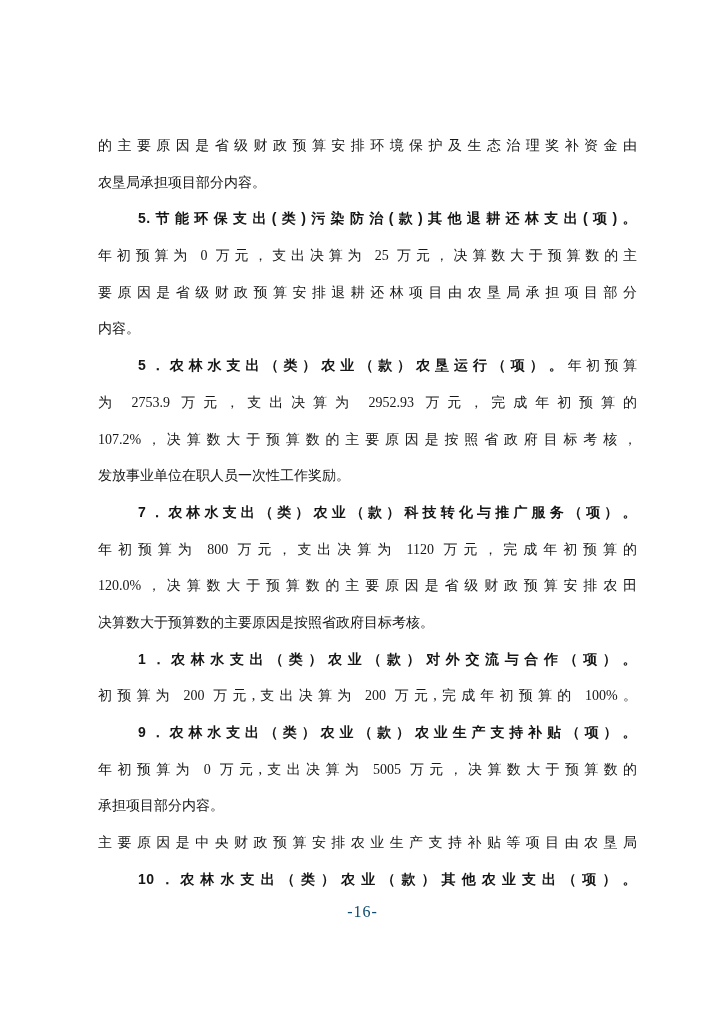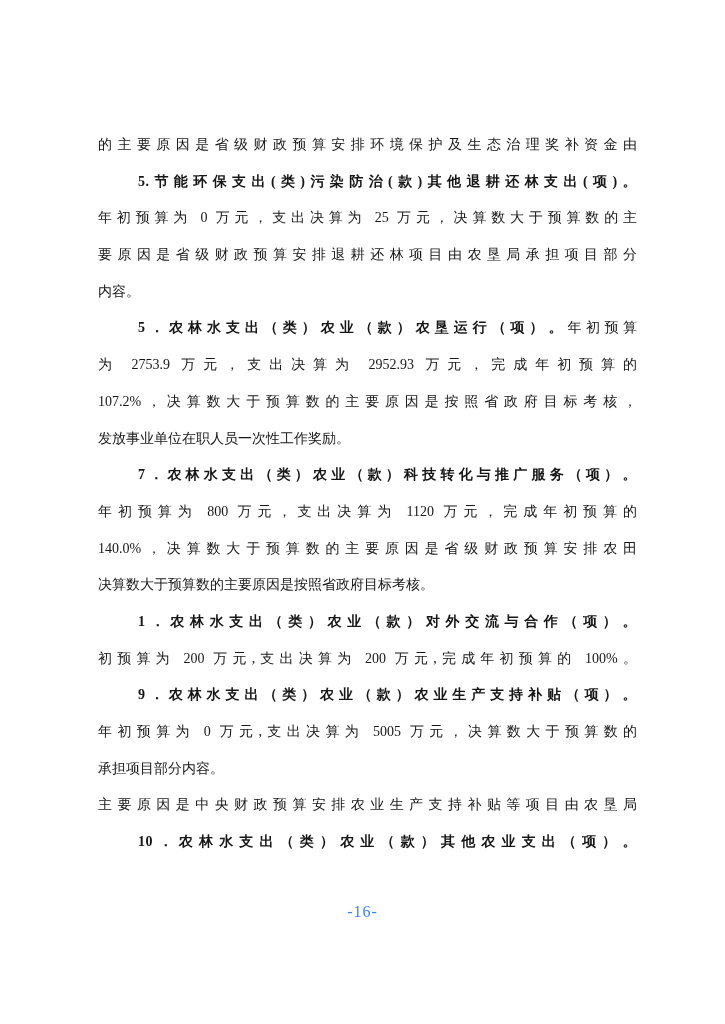--- a/index.html
+++ b/index.html
@@ -21,41 +21,42 @@
     line-height:36.7px;
     height:36.7px;
     overflow:hidden;
     text-align:justify;
     white-space:normal;
   }
   .line.fill{ text-align-last:justify; }
   .line.indent{ text-indent:40px; }
   .b{
     font-weight:bold;
-    font-family:Liberation Serif, serif;
+    font-family:Liberation Sans, sans-serif;
     letter-spacing:0.5px;
   }
   .footer{
     position:absolute;
     left:0;right:0;top:902px;
     text-align:center;
     font-size:16px;
     line-height:20px;
     letter-spacing:1px;
-    color:#3b82f6;
+    color:#0c4a6e;
   }
 </style>
 </head>
 <body>
 
 <div class="page">
   <div class="textblock">
 
     <div class="line fill"><span class="b"></span><span>的主要原因是省级财政预算安排环境保护及生态治理奖补资金由</span></div>
 
+    <div class="line"><span class="b"></span><span>农垦局承担项目部分内容。</span></div>
 
     <div class="line fill indent"><span class="b">5.节能环保支出(类)污染防治(款)其他退耕还林支出(项)。</span><span></span></div>
 
     <div class="line fill"><span class="b"></span><span>年初预算为 0 万元，支出决算为 25 万元，决算数大于预算数的主</span></div>
 
     <div class="line fill"><span class="b"></span><span>要原因是省级财政预算安排退耕还林项目由农垦局承担项目部分</span></div>
 
     <div class="line"><span class="b"></span><span>内容。</span></div>
 
     <div class="line fill indent"><span class="b">5．农林水支出（类）农业（款）农垦运行（项）。</span><span>年初预算</span></div>
@@ -63,21 +64,21 @@
     <div class="line fill"><span class="b"></span><span>为 2753.9 万元，支出决算为 2952.93 万元，完成年初预算的</span></div>
 
     <div class="line fill"><span class="b"></span><span>107.2%，决算数大于预算数的主要原因是按照省政府目标考核，</span></div>
 
     <div class="line"><span class="b"></span><span>发放事业单位在职人员一次性工作奖励。</span></div>
 
     <div class="line fill indent"><span class="b">7．农林水支出（类）农业（款）科技转化与推广服务（项）。</span><span></span></div>
 
     <div class="line fill"><span class="b"></span><span>年初预算为 800 万元，支出决算为 1120 万元，完成年初预算的</span></div>
 
-    <div class="line fill"><span class="b"></span><span>140.0%，决算数大于预算数的主要原因是省级财政预算安排农田</span></div>
+    <div class="line fill"><span class="b"></span><span>120.0%，决算数大于预算数的主要原因是省级财政预算安排农田</span></div>
 
     <div class="line"><span class="b"></span><span>决算数大于预算数的主要原因是按照省政府目标考核。</span></div>
 
     <div class="line fill indent"><span class="b">1．农林水支出（类）农业（款）对外交流与合作（项）。</span></div>
 
     <div class="line fill"><span class="b"></span><span>初预算为 200 万元,支出决算为 200 万元,完成年初预算的 100%。</span></div>
 
     <div class="line fill indent"><span class="b">9．农林水支出（类）农业（款）农业生产支持补贴（项）。</span><span></span></div>
 
     <div class="line fill"><span class="b"></span><span>年初预算为 0 万元,支出决算为 5005 万元，决算数大于预算数的</span></div>

